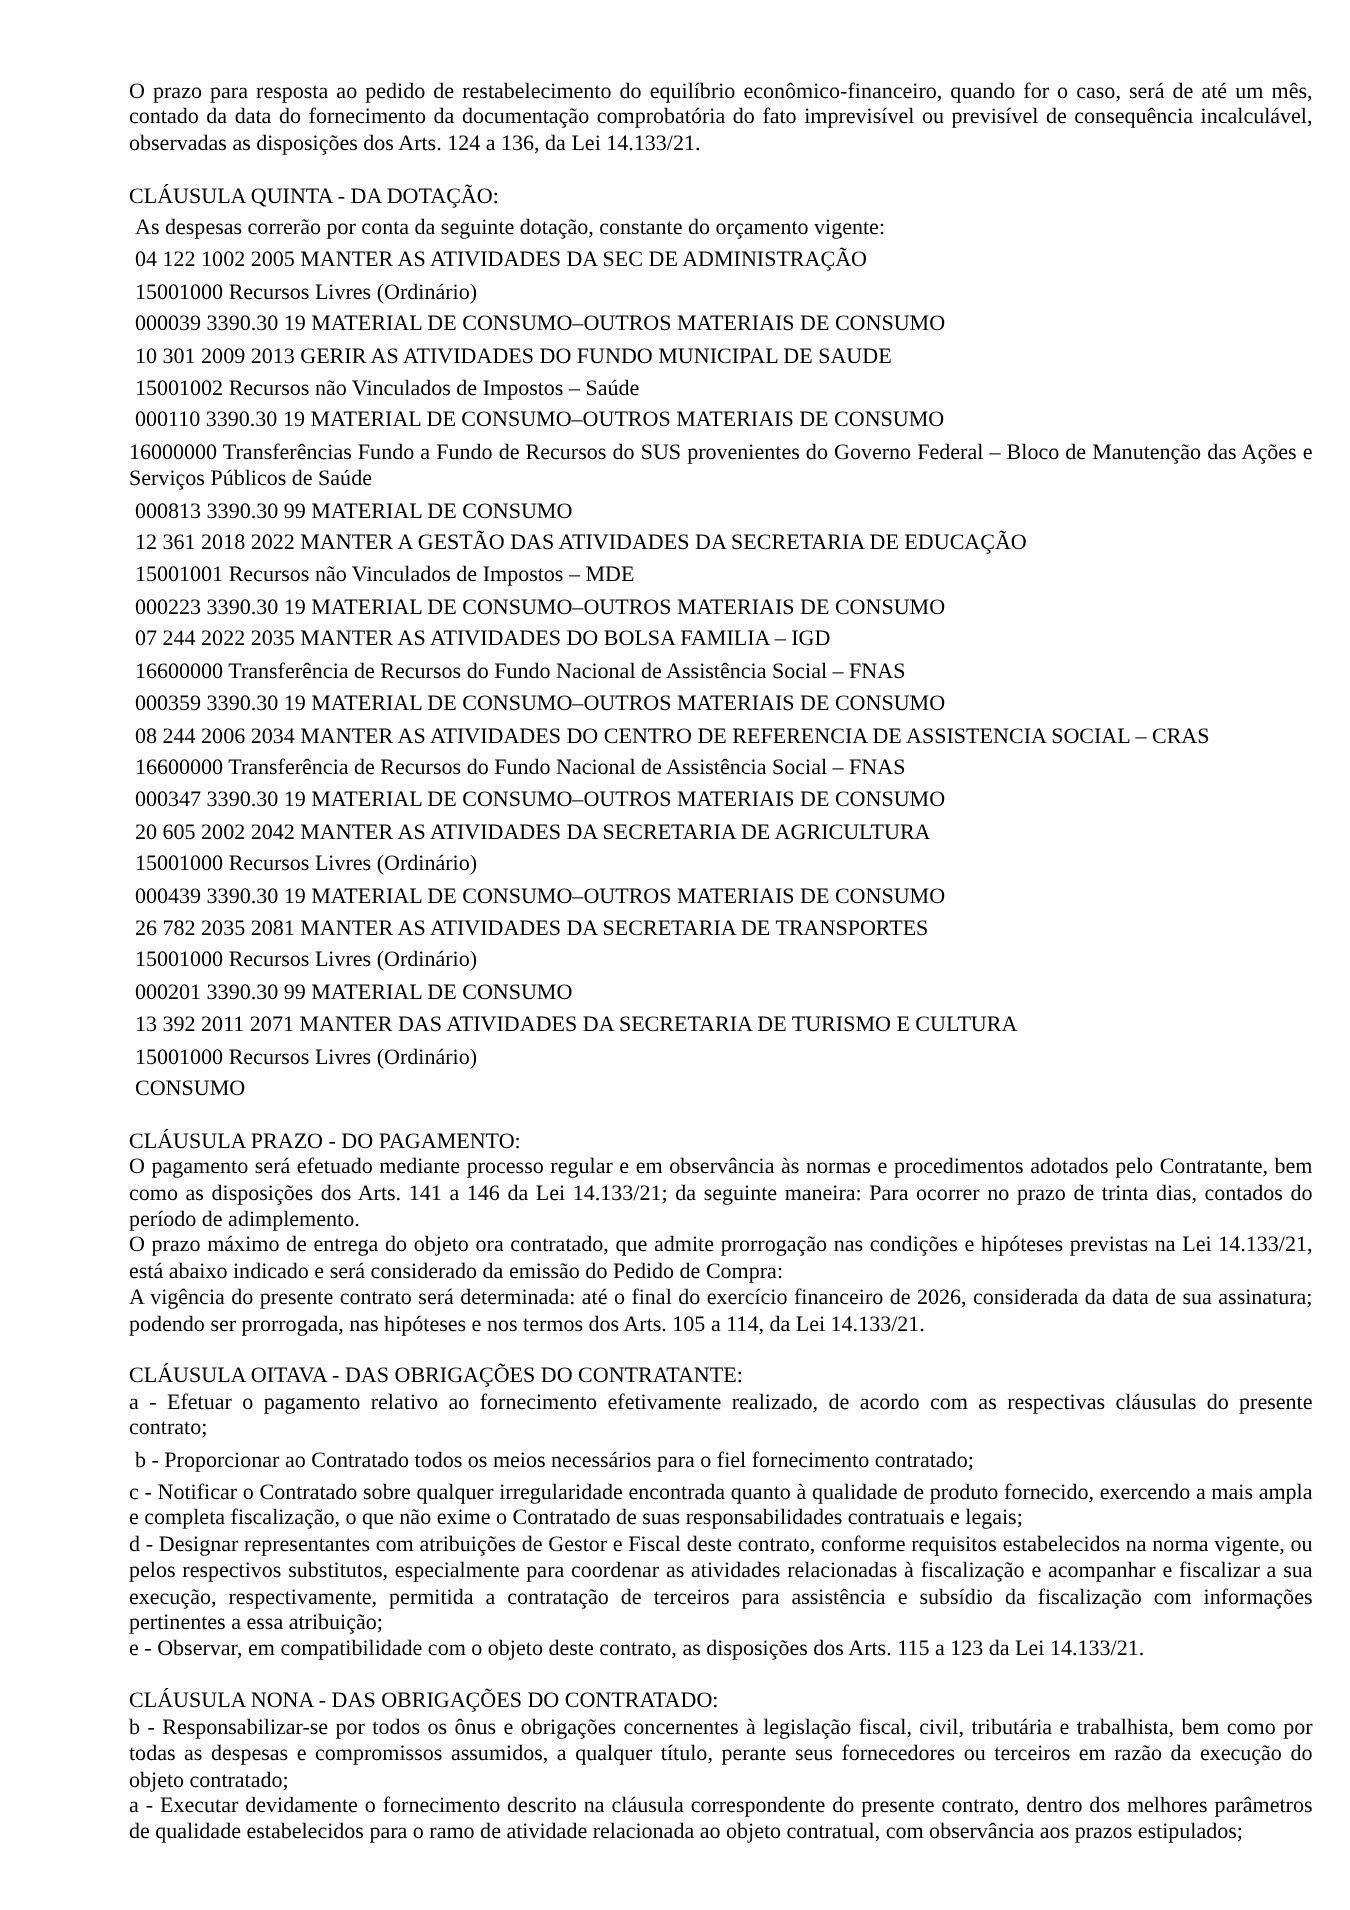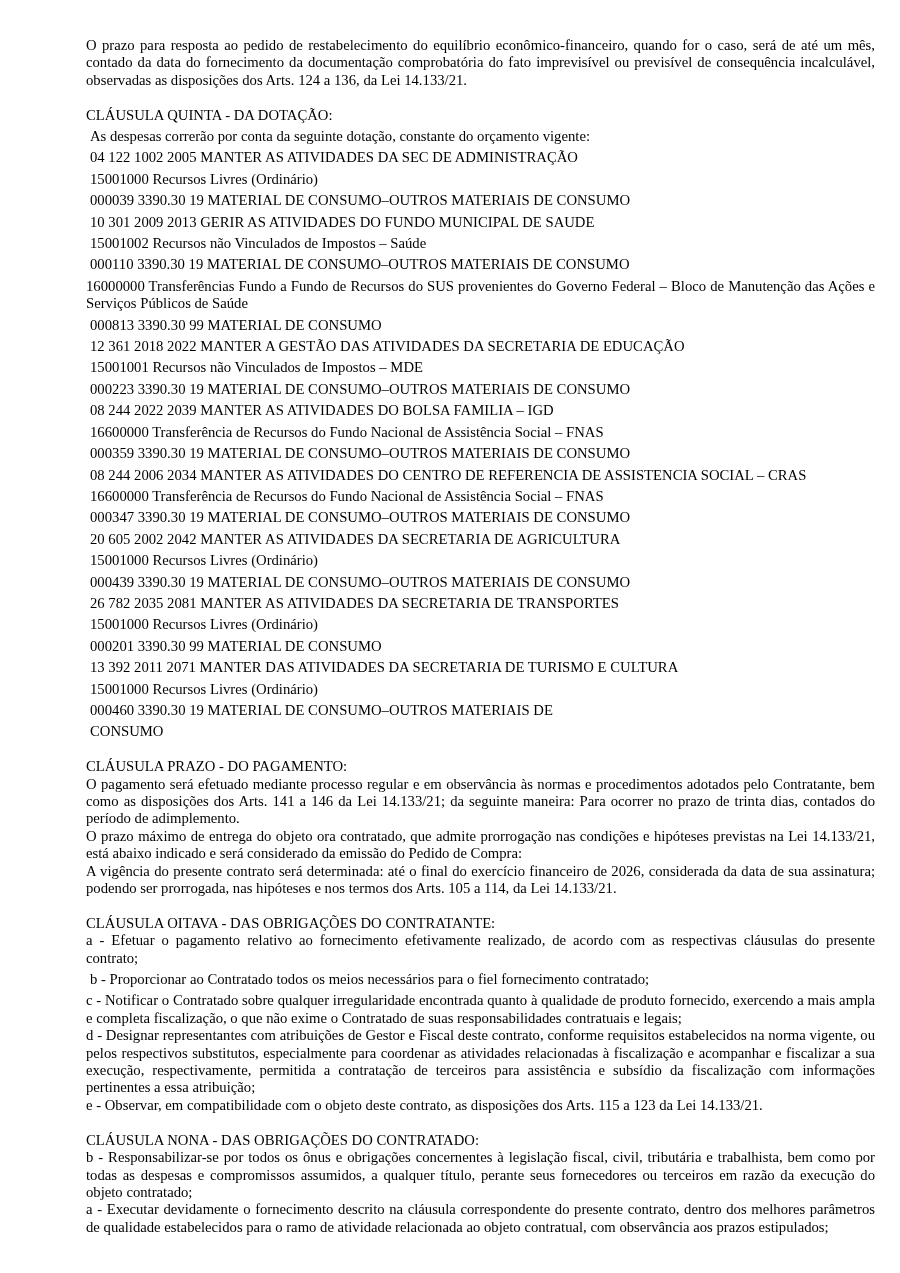--- a/index.html
+++ b/index.html
@@ -7,21 +7,21 @@
     padding: 0;
     background: #ffffff;
   }
   .page {
     position: relative;
     width: 900px;
     height: 1273px;
     margin: 0 auto;
     background: #ffffff;
     box-sizing: border-box;
-    padding: 37px 25px 20px 86px;
+    padding: 53px 25px 20px 86px;
     overflow: hidden;
     font-family: "Liberation Serif", "DejaVu Serif", serif;
     font-size: 14.7px;
     line-height: 17.4px;
     color: #000000;
   }
   .p {
     margin: 0;
     text-align: justify;
   }
@@ -48,35 +48,34 @@
   <p class="line">15001000 Recursos Livres (Ordinário)</p>
   <p class="line">000039 3390.30 19 MATERIAL DE CONSUMO–OUTROS MATERIAIS DE CONSUMO</p>
   <p class="line">10 301 2009 2013 GERIR AS ATIVIDADES DO FUNDO MUNICIPAL DE SAUDE</p>
   <p class="line">15001002 Recursos não Vinculados de Impostos – Saúde</p>
   <p class="line">000110 3390.30 19 MATERIAL DE CONSUMO–OUTROS MATERIAIS DE CONSUMO</p>
   <p class="p">16000000 Transferências Fundo a Fundo de Recursos do SUS provenientes do Governo Federal – Bloco de Manutenção das Ações e Serviços Públicos de Saúde</p>
   <p class="line">000813 3390.30 99 MATERIAL DE CONSUMO</p>
   <p class="line">12 361 2018 2022 MANTER A GESTÃO DAS ATIVIDADES DA SECRETARIA DE EDUCAÇÃO</p>
   <p class="line">15001001 Recursos não Vinculados de Impostos – MDE</p>
   <p class="line">000223 3390.30 19 MATERIAL DE CONSUMO–OUTROS MATERIAIS DE CONSUMO</p>
-  <p class="line">08 244 2022 2039 MANTER AS ATIVIDADES DO BOLSA FAMILIA – IGD</p>
+  <p class="line">07 244 2022 2035 MANTER AS ATIVIDADES DO BOLSA FAMILIA – IGD</p>
   <p class="line">16600000 Transferência de Recursos do Fundo Nacional de Assistência Social – FNAS</p>
   <p class="line">000359 3390.30 19 MATERIAL DE CONSUMO–OUTROS MATERIAIS DE CONSUMO</p>
   <p class="line">08 244 2006 2034 MANTER AS ATIVIDADES DO CENTRO DE REFERENCIA DE ASSISTENCIA SOCIAL – CRAS</p>
   <p class="line">16600000 Transferência de Recursos do Fundo Nacional de Assistência Social – FNAS</p>
   <p class="line">000347 3390.30 19 MATERIAL DE CONSUMO–OUTROS MATERIAIS DE CONSUMO</p>
   <p class="line">20 605 2002 2042 MANTER AS ATIVIDADES DA SECRETARIA DE AGRICULTURA</p>
   <p class="line">15001000 Recursos Livres (Ordinário)</p>
   <p class="line">000439 3390.30 19 MATERIAL DE CONSUMO–OUTROS MATERIAIS DE CONSUMO</p>
   <p class="line">26 782 2035 2081 MANTER AS ATIVIDADES DA SECRETARIA DE TRANSPORTES</p>
   <p class="line">15001000 Recursos Livres (Ordinário)</p>
   <p class="line">000201 3390.30 99 MATERIAL DE CONSUMO</p>
   <p class="line">13 392 2011 2071 MANTER DAS ATIVIDADES DA SECRETARIA DE TURISMO E CULTURA</p>
   <p class="line">15001000 Recursos Livres (Ordinário)</p>
-  <p class="line">000460 3390.30 19 MATERIAL DE CONSUMO–OUTROS MATERIAIS DE</p>
   <p class="line">CONSUMO</p>
 
   <p class="h">CLÁUSULA PRAZO - DO PAGAMENTO:</p>
   <p class="p">O pagamento será efetuado mediante processo regular e em observância às normas e procedimentos adotados pelo Contratante, bem como as disposições dos Arts. 141 a 146 da Lei 14.133/21; da seguinte maneira: Para ocorrer no prazo de trinta dias, contados do período de adimplemento.</p>
 
   <p class="p">O prazo máximo de entrega do objeto ora contratado, que admite prorrogação nas condições e hipóteses previstas na Lei 14.133/21, está abaixo indicado e será considerado da emissão do Pedido de Compra:</p>
   <p class="p">A vigência do presente contrato será determinada: até o final do exercício financeiro de 2026, considerada da data de sua assinatura; podendo ser prorrogada, nas hipóteses e nos termos dos Arts. 105 a 114, da Lei 14.133/21.</p>
 
   <p class="h">CLÁUSULA OITAVA - DAS OBRIGAÇÕES DO CONTRATANTE:</p>
   <p class="p">a - Efetuar o pagamento relativo ao fornecimento efetivamente realizado, de acordo com as respectivas cláusulas do presente contrato;</p>

